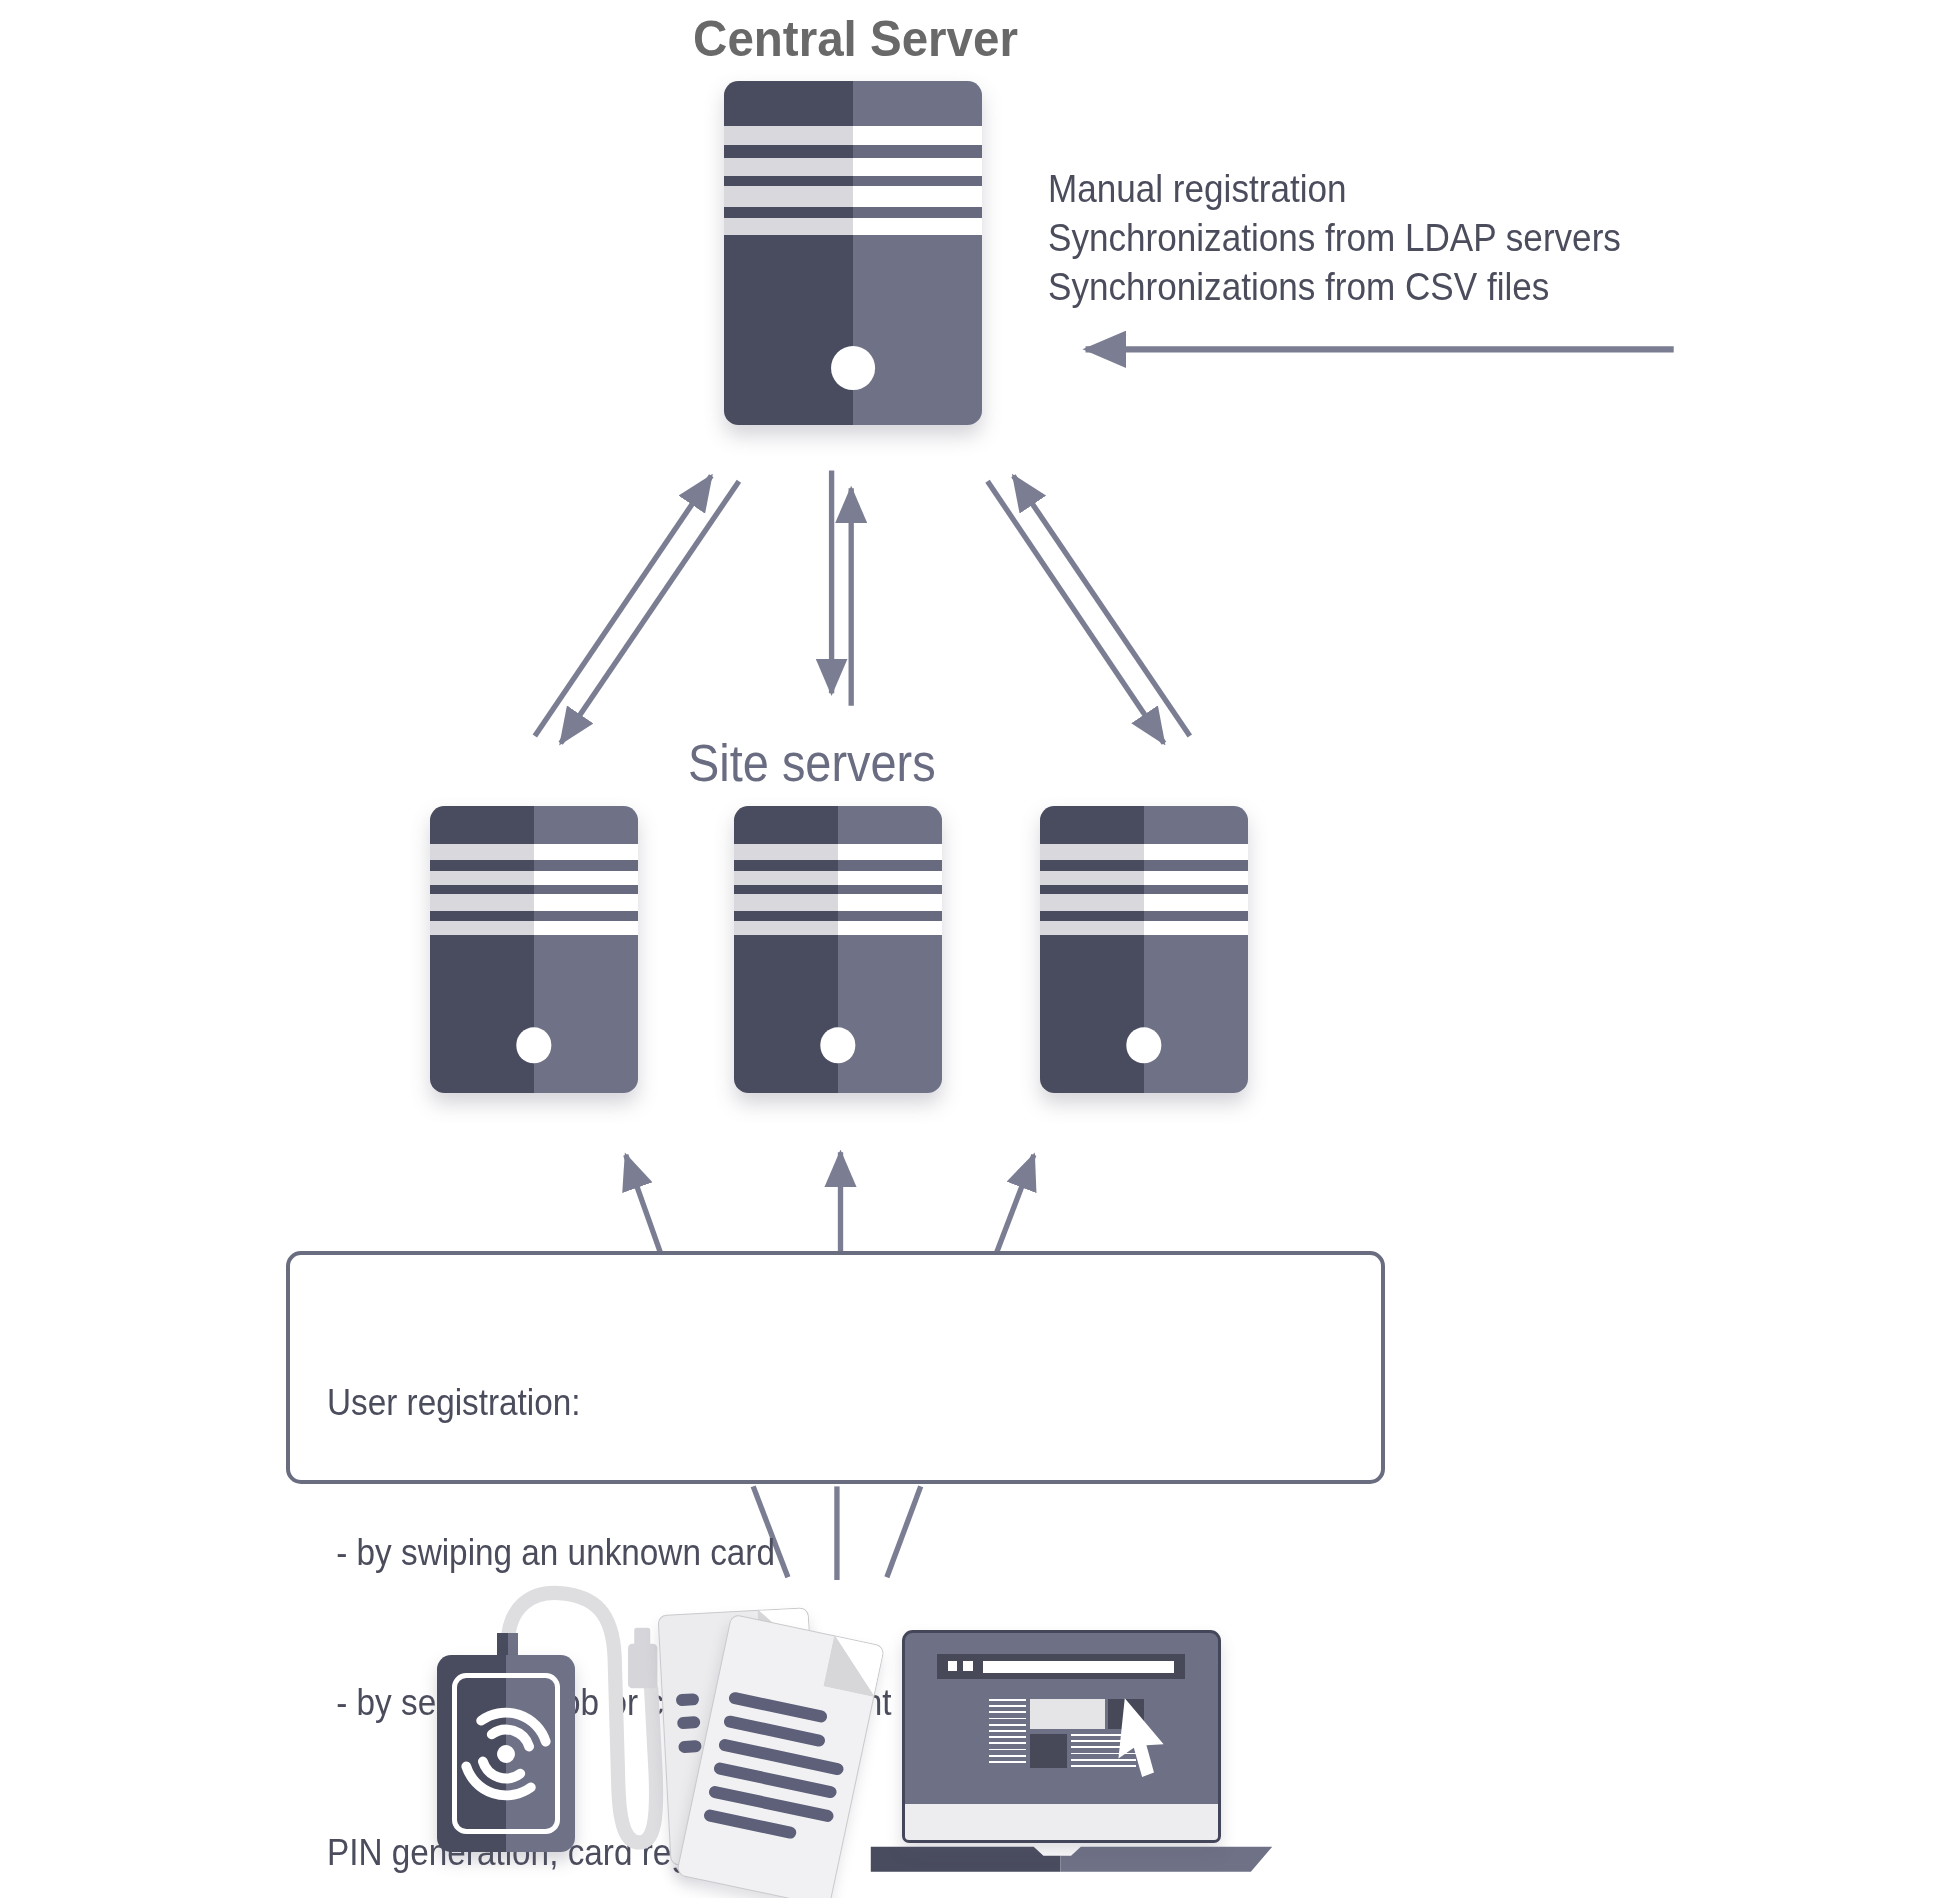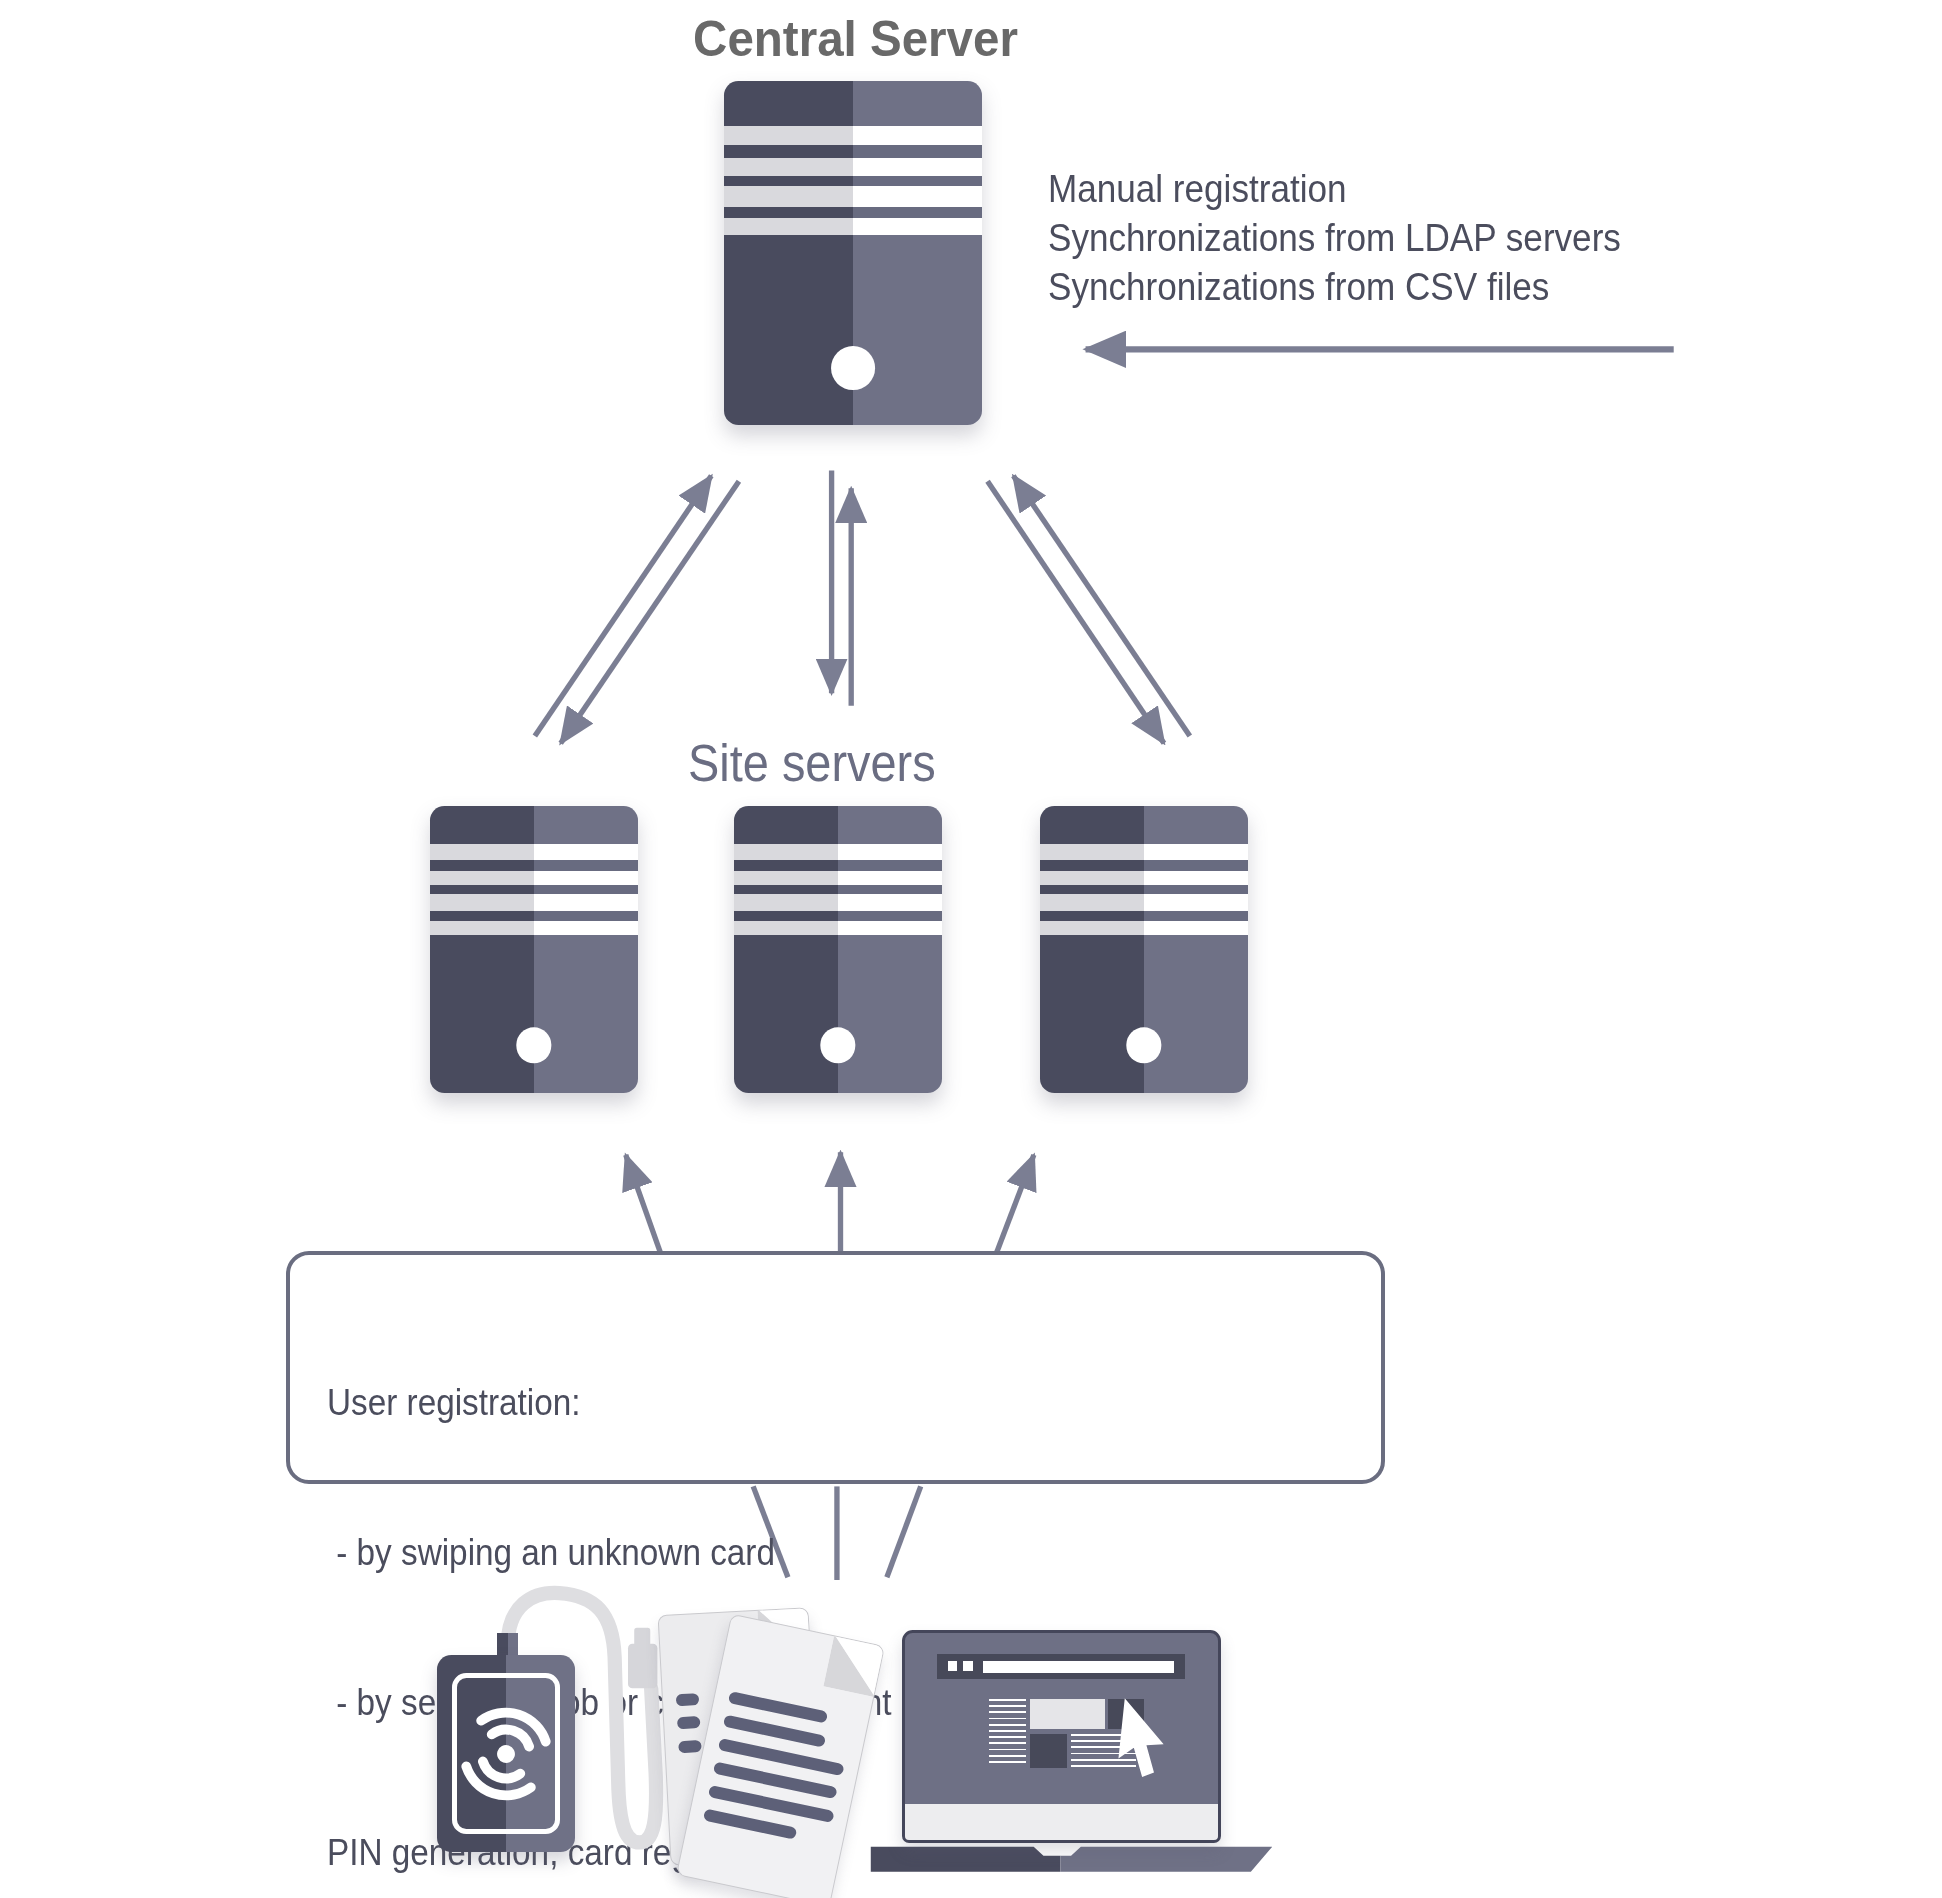--- a/index.html
+++ b/index.html
@@ -42,21 +42,21 @@
   .site-label{
     position:absolute;left:688px;top:734px;font-size:51px;font-weight:400;
     color:var(--label-slate);transform:scaleX(.92);transform-origin:left;white-space:nowrap;
   }
   .reg-methods{
     position:absolute;left:1048px;top:164px;color:var(--text-slate);
     font-size:39px;line-height:49px;transform:scaleX(.9);transform-origin:left;white-space:nowrap;
   }
   .user-box{
     position:absolute;left:286px;top:1251px;width:1099px;height:233px;
-    border:4.5px solid var(--box-border);border-radius:23px;background:#fff;box-sizing:border-box;
+    border:4.5px solid var(--box-border);border-radius:15px;background:#fff;box-sizing:border-box;
   }
   .user-box .boxtext{
     position:absolute;left:37px;top:23px;color:var(--text-slate);
     font-size:37px;line-height:50px;transform:scaleX(.9);transform-origin:left;
     white-space:pre;
   }
 
   
   .server{
     position:absolute;border-radius:14.3px;overflow:hidden;

